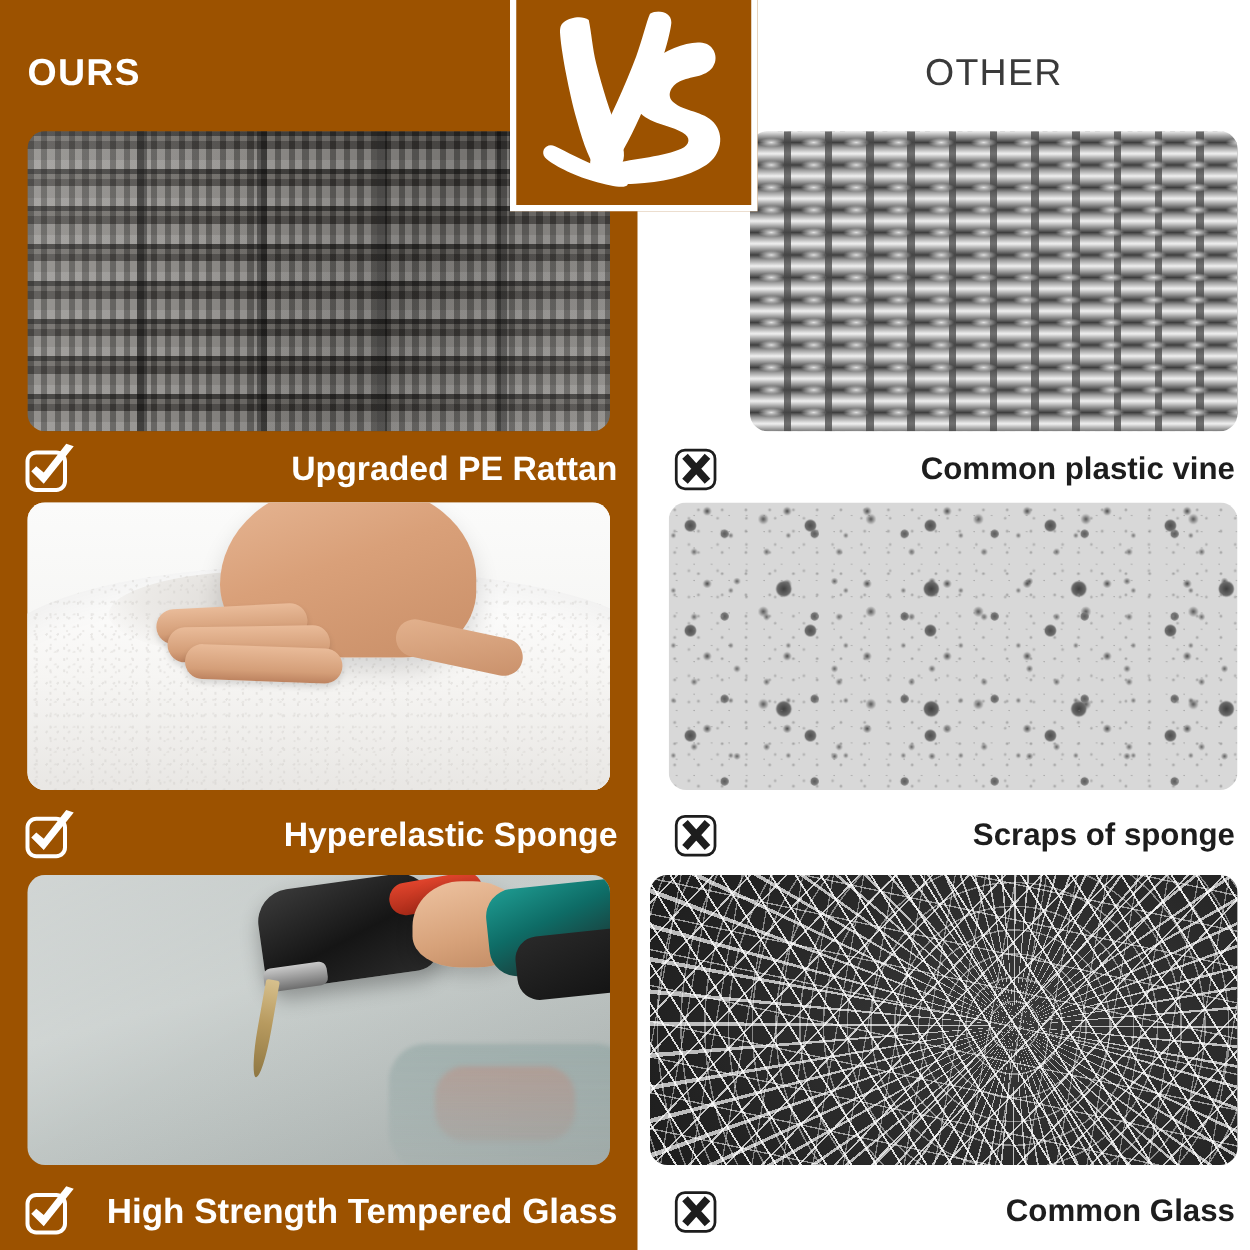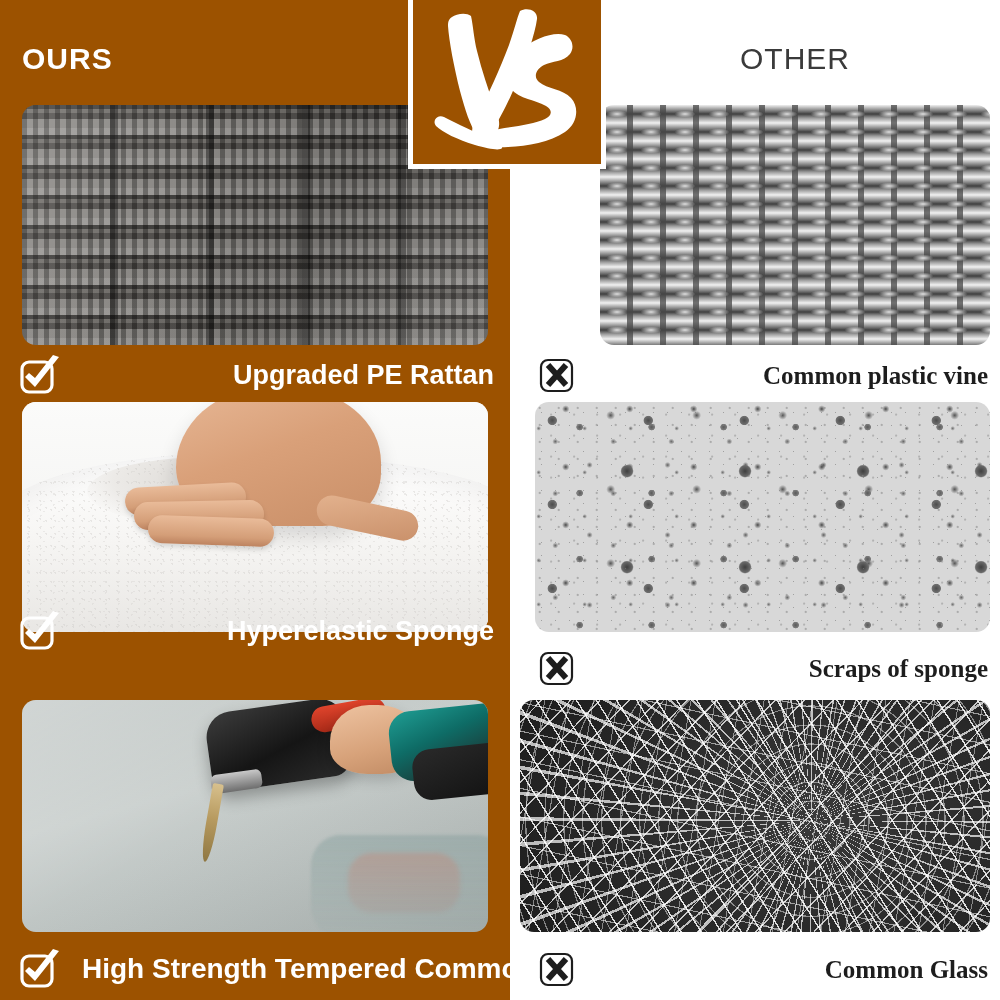--- a/index.html
+++ b/index.html
@@ -259,39 +259,39 @@
       repeating-radial-gradient(circle at 62% 52%,
         rgba(255,255,255,0.45) 0px, rgba(255,255,255,0.45) 1.2px,
         rgba(0,0,0,0) 1.2px, rgba(0,0,0,0) 19px);
   }
 
   
   .label-row {
     position: absolute;
     display: flex; align-items: center;
   }
-  .label-left { left: 0; width: 510px; padding-left: 18px; padding-right: 16px; gap: 20px; }
-  .label-right { left: 510px; width: 490px; padding-left: 25px; padding-right: 12px; font-family: Liberation Serif, serif; }
+  .label-left { left: 0; width: 510px; padding-left: 18px; padding-right: 16px; }
+  .label-right { left: 510px; width: 490px; padding-left: 25px; padding-right: 12px; }
 
   .mark-icon { flex: 0 0 auto; width: 44px; height: 44px; position: relative; }
   .mark-icon svg { width: 44px; height: 44px; display: block; }
 
   .label-text {
     flex: 1 1 auto; text-align: right;
     font-weight: bold; line-height: 1;
     white-space: nowrap;
   }
   .label-left .label-text { color: #ffffff; font-size: 27px; }
   .label-right .label-text { color: #1d1d1d; font-size: 25px; }
   .label-left.wide .label-text { font-size: 28px; }
 
   
   #row1-left  { top: 352px; height: 46px; }
   #row1-right { top: 352px; height: 46px; }
-  #row2-left  { top: 608px; height: 46px; }
+  #row2-left  { top: 645px; height: 46px; }
   #row2-right { top: 645px; height: 46px; justify-content: flex-end; }
   #row3-left  { top: 946px; height: 46px; }
   #row3-right { top: 946px; height: 46px; gap: 16px; }
 </style>
 </head>
 <body>
 
 <div id="page">
 
   <div class="left-panel"></div>
@@ -392,21 +392,21 @@
     <div class="rings"></div>
   </div>
 
   <div class="label-row label-left wide" id="row3-left">
     <span class="mark-icon">
       <svg viewBox="0 0 44 44" aria-hidden="true">
         <rect x="4" y="9" width="30" height="30" rx="7" ry="7" fill="none" stroke="#ffffff" stroke-width="3.2"></rect>
         <path d="M7 24 L17 34 L41 4 L35 2 L17 25 L11 20 Z" fill="#ffffff"></path>
       </svg>
     </span>
-    <span class="label-text">High Strength Tempered Common</span>
+    <span class="label-text">High Strength Tempered Glass</span>
   </div>
 
   <div class="label-row label-right" id="row3-right">
     <span class="mark-icon">
       <svg viewBox="0 0 44 44" aria-hidden="true">
         <rect x="6" y="7" width="31" height="31" rx="7" ry="7" fill="none" stroke="#1d1d1d" stroke-width="2.2"></rect>
         <path d="M13 12 L31 32 M31 12 L13 32" stroke="#1d1d1d" stroke-width="6" stroke-linecap="butt"></path>
       </svg>
     </span>
     <span class="label-text">Common Glass</span>

